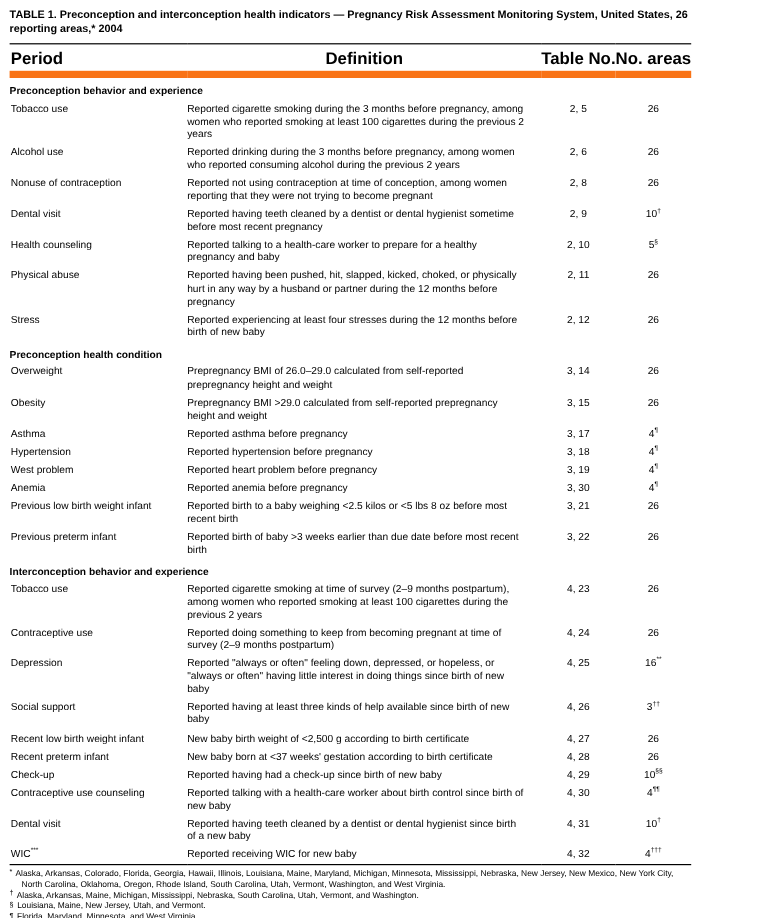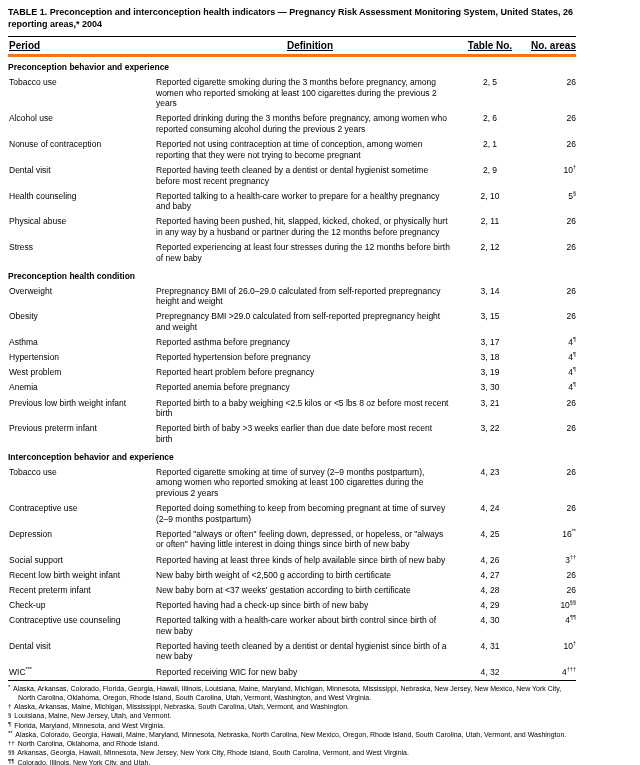--- a/index.html
+++ b/index.html
@@ -24,46 +24,45 @@
   table.indicators {
     width: 100%;
     border-collapse: collapse;
     border-bottom: 1.5px solid #000;
   }
   col.w-period { width: 148px; }
   col.w-tno { width: 52px; }
   col.w-areas { width: 60px; }
   thead th {
     border-top: 1.5px solid #000;
-    border-bottom: 3px solid #f97316;
-    font-size: 10px;
+    border-bottom: 6px solid #f97316;
+    font-size: 14px;
     font-weight: bold;
     padding: 3px 0;
     white-space: nowrap;
-    text-decoration: underline;
   }
   th.h-period { text-align: left; padding-left: 1px; }
   th.h-def { text-align: center; }
   th.h-tno { text-align: center; }
   th.h-areas { text-align: right; }
   tbody td {
     font-size: 8.5px;
     line-height: 1.25;
     vertical-align: top;
     padding: 2px 0 2.5px 0;
   }
   td.section-heading {
     font-weight: bold;
     padding-top: 5px;
     padding-bottom: 2px;
   }
   td.cell-period { padding-left: 1px; padding-right: 8px; }
   td.cell-def { padding-right: 14px; }
   td.cell-tno { text-align: center; white-space: nowrap; }
-  td.cell-areas { text-align: right; white-space: nowrap; }
+  td.cell-areas { text-align: center; white-space: nowrap; }
   sup {
     font-size: 0.65em;
     vertical-align: super;
     line-height: 0;
   }
   .footnotes {
     font-size: 7px;
     line-height: 1.32;
     padding-top: 3px;
   }
@@ -110,21 +109,21 @@
         </tr>
         <tr>
           <td class="cell-period">Alcohol use</td>
           <td class="cell-def">Reported drinking during the 3 months before pregnancy, among women who reported consuming alcohol during the previous 2 years</td>
           <td class="cell-tno">2, 6</td>
           <td class="cell-areas">26</td>
         </tr>
         <tr>
           <td class="cell-period">Nonuse of contraception</td>
           <td class="cell-def">Reported not using contraception at time of conception, among women reporting that they were not trying to become pregnant</td>
-          <td class="cell-tno">2, 1</td>
+          <td class="cell-tno">2, 8</td>
           <td class="cell-areas">26</td>
         </tr>
         <tr>
           <td class="cell-period">Dental visit</td>
           <td class="cell-def">Reported having teeth cleaned by a dentist or dental hygienist sometime before most recent pregnancy</td>
           <td class="cell-tno">2, 9</td>
           <td class="cell-areas">10<sup>†</sup></td>
         </tr>
         <tr>
           <td class="cell-period">Health counseling</td>

